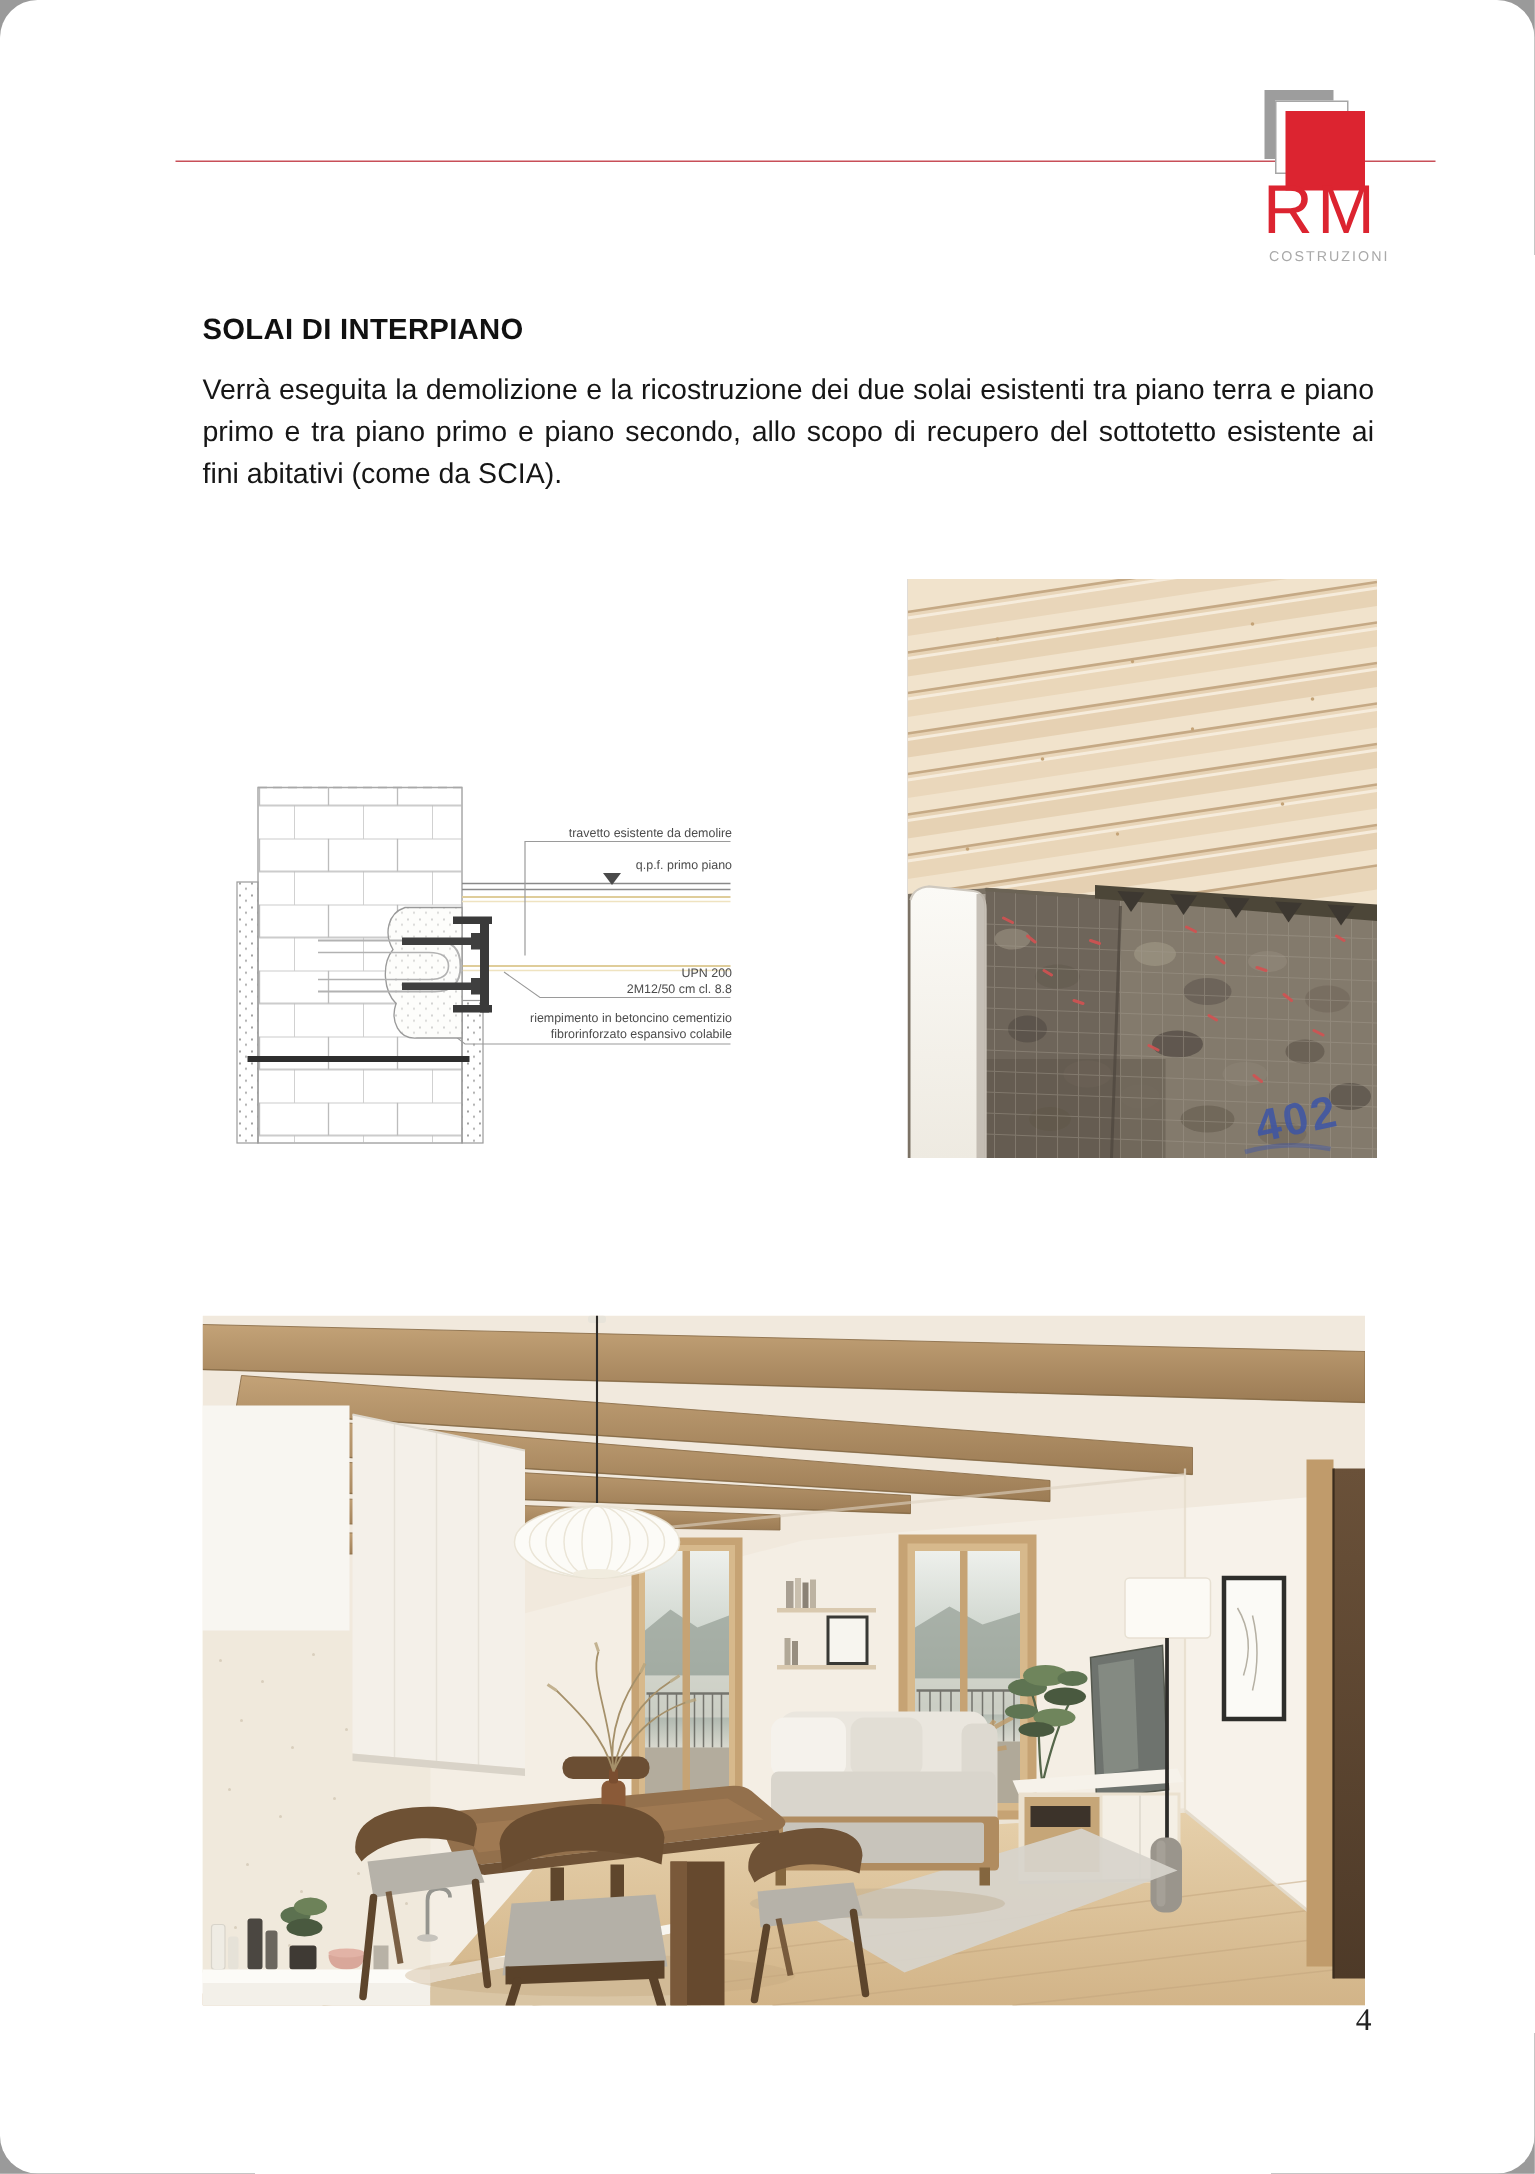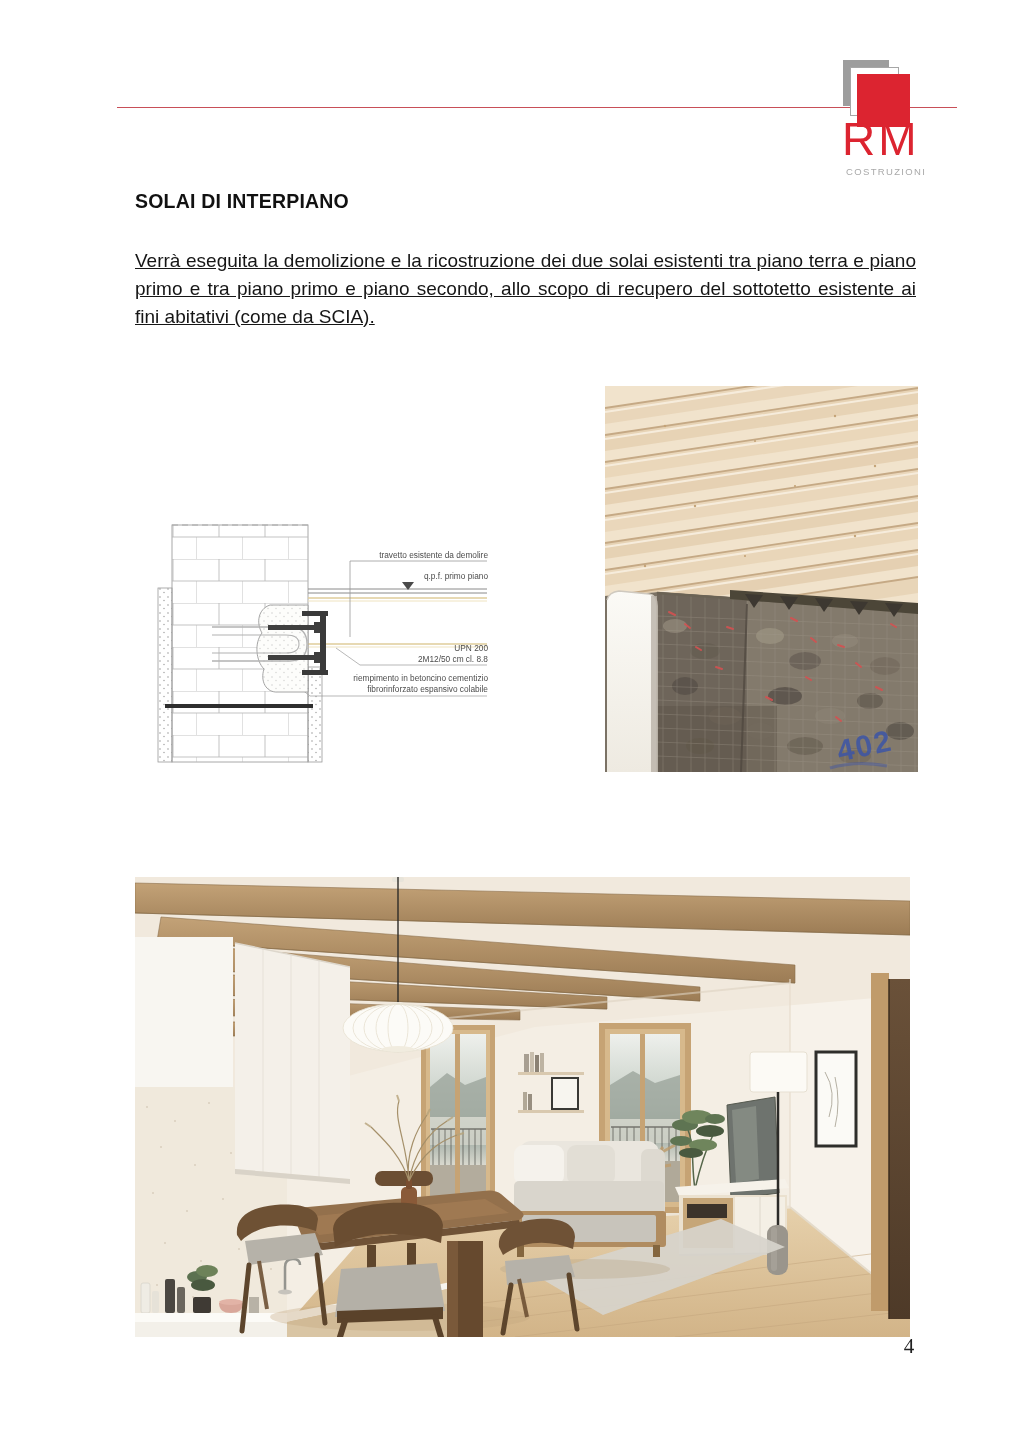--- a/index.html
+++ b/index.html
@@ -1,29 +1,29 @@
 <!DOCTYPE html>
 <html><head>
 <meta charset="utf-8">
 <style>
   html,body{margin:0;padding:0;background:#9a9a9a;}
   .page{position:relative;width:1023px;height:1449px;background:#fff;margin:0 auto;
-        font-family:"Liberation Sans",sans-serif;overflow:hidden;}
+        font-family:"Liberation Sans",sans-serif;overflow:hidden;border-radius:25px;}
   .abs{position:absolute;}
   .rule{left:117px;top:107px;width:840px;height:1px;background:#c84f58;}
   .sq1{left:843px;top:60px;width:46px;height:46px;background:#9d9d9d;}
   .sq2{left:850px;top:67px;width:47px;height:47px;background:#fff;border:1px solid #a6a6a6;}
   .sq3{left:857px;top:74px;width:53px;height:53px;background:#dc2430;}
   .brand{left:842px;top:116px;font-size:46px;line-height:46px;color:#dc2430;
          letter-spacing:3px;font-weight:400;}
   .brand-sub{left:846px;top:166px;font-size:9.5px;color:#a9a9a9;letter-spacing:1.35px;text-align:right;}
-  .title{left:135px;top:190px;font-size:19.5px;font-weight:bold;letter-spacing:.2px;color:#111;}
+  .title{left:135px;top:209px;font-size:19.5px;font-weight:bold;letter-spacing:.2px;color:#111;}
   .bodytext{left:135px;top:247px;width:781px;font-size:19px;line-height:28px;color:#161616;
             text-align:justify;}
-  .bodytext p{margin:0;text-decoration:underline;}
+  .bodytext p{margin:0;}
   .p3{top:787px;}
   .pagenum{left:894px;top:1334px;width:30px;font-family:"Liberation Serif",serif;
            font-size:21px;color:#222;text-align:center;}
   .fig-drawing{left:150px;top:515px;}
   .fig-site{left:605px;top:386px;}
   .fig-render{left:135px;top:877px;}
   svg text{font-family:"Liberation Sans",sans-serif;}
   .dlabel{font-size:8.3px;fill:#4c4c4c;}
 </style>
 </head>

